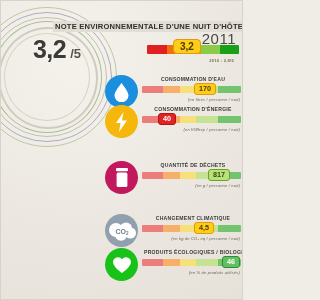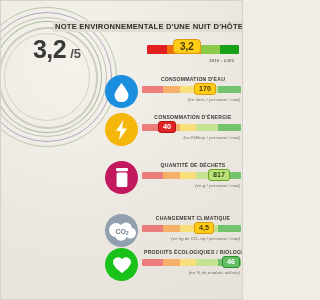--- a/index.html
+++ b/index.html
@@ -106,20 +106,21 @@
     <div class="ring r5"></div>
     <div class="ring r6"></div>
   </div>
 
   <div class="score-wrap">
     <span class="score-main">3,2</span>
     <span class="score-den">/5</span>
   </div>
 
   <div class="title">NOTE ENVIRONNEMENTALE D'UNE NUIT D'HÔTEL</div>
+  <div class="year">2011</div>
 
   <div class="mainbar" id="mainbar">
       <div class="seg" style="background: rgb(224, 32, 32); width: 22%;"></div>
       <div class="seg" style="background: rgb(240, 112, 16); width: 21%;"></div>
       <div class="seg" style="background: rgb(245, 138, 16); width: 16%;"></div>
       <div class="seg" style="background: rgb(140, 203, 74); width: 20%;"></div>
       <div class="seg" style="background: rgb(23, 160, 24); width: 21%;"></div>
     </div>
   <div class="main-badge">3,2</div>
   <div class="prev">2010 : 2,8/5</div>
@@ -135,21 +136,21 @@
         <div class="mbar">
           <div class="seg" style="background: rgb(236, 125, 125); width: 21%;"></div>
           <div class="seg" style="background: rgb(246, 176, 106); width: 17%;"></div>
           <div class="seg" style="background: rgb(247, 224, 122); width: 17%;"></div>
           <div class="seg" style="background: rgb(198, 227, 148); width: 22%;"></div>
           <div class="seg" style="background: rgb(116, 196, 111); width: 23%;"></div>
         </div>
         <div class="mbadge" style="left: 193px; background: rgb(255, 204, 24); border-color: rgb(224, 154, 16); color: rgb(74, 58, 6);">170</div>
         <div class="munit">(en litres / personne / nuit)</div>
       </div>
-      <div class="row" style="top: 110px;">
+      <div class="row" style="top: 102px;">
         <div class="icon" style="background: rgb(245, 183, 12);">
           <svg width="13" height="22" viewBox="0 0 13 22">
             <path d="M8.5 1 L1 12 L5.5 12 L4 21 L12 9.5 L7 9.5 Z" fill="#ffffff"></path>
           </svg>
         </div>
         <div class="mlabel">CONSOMMATION D'ÉNERGIE</div>
         <div class="mbar">
           <div class="seg" style="background: rgb(236, 125, 125); width: 21%;"></div>
           <div class="seg" style="background: rgb(246, 176, 106); width: 17%;"></div>
           <div class="seg" style="background: rgb(247, 224, 122); width: 17%;"></div>

